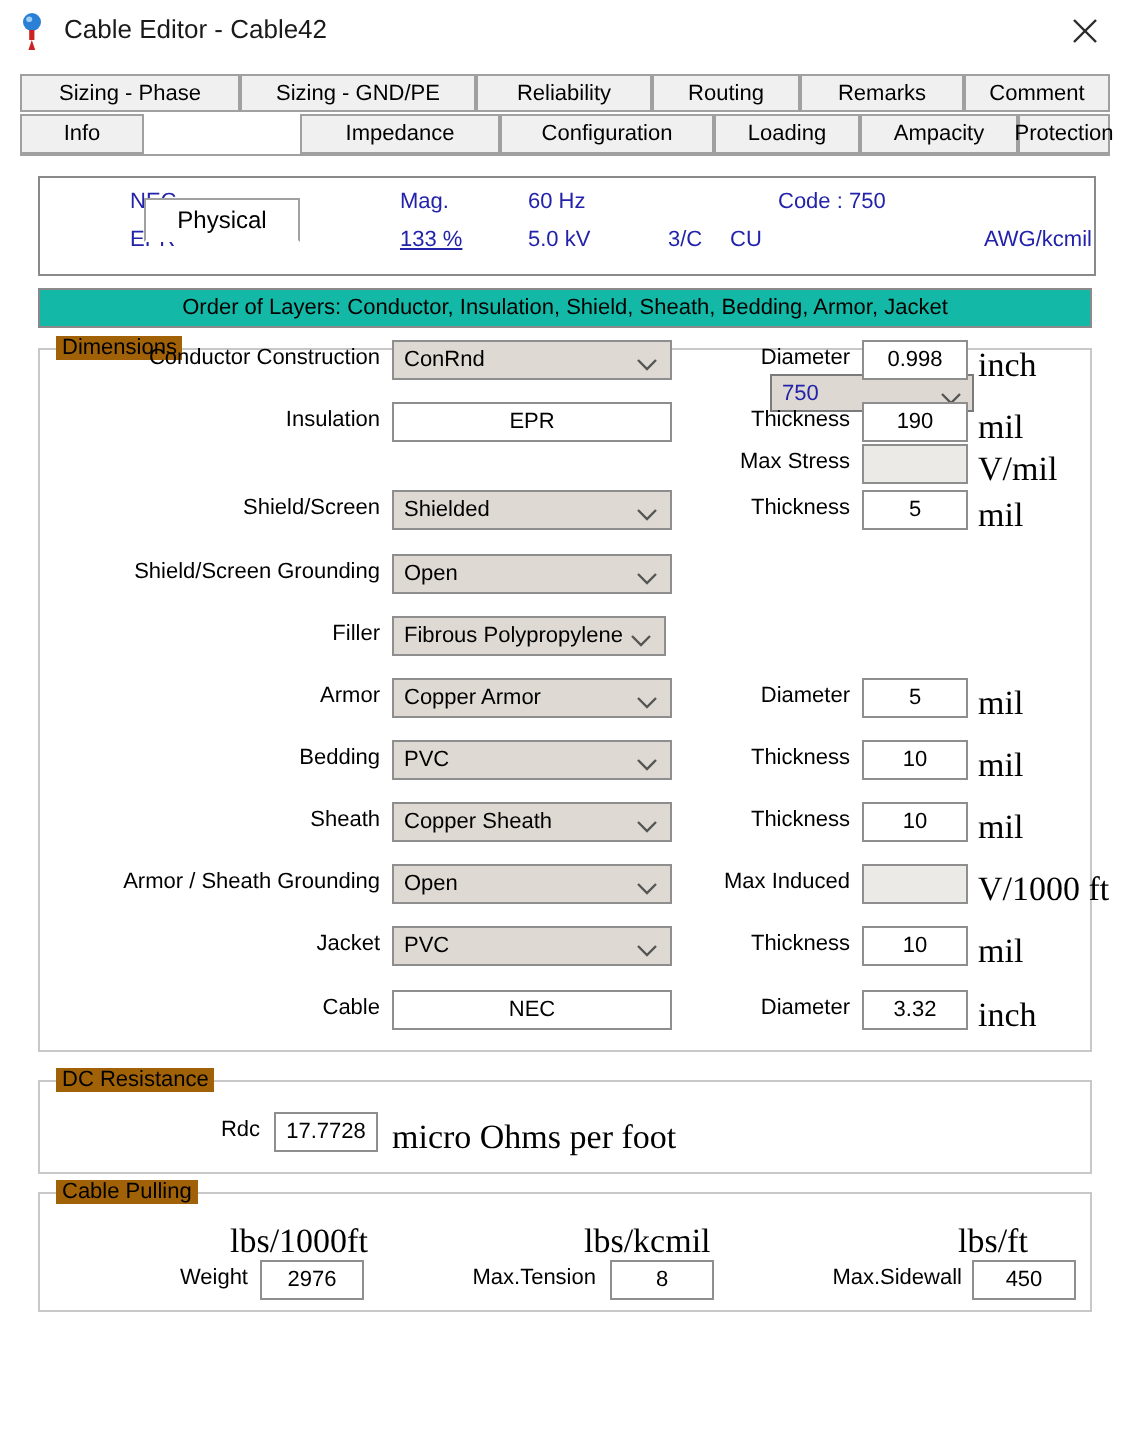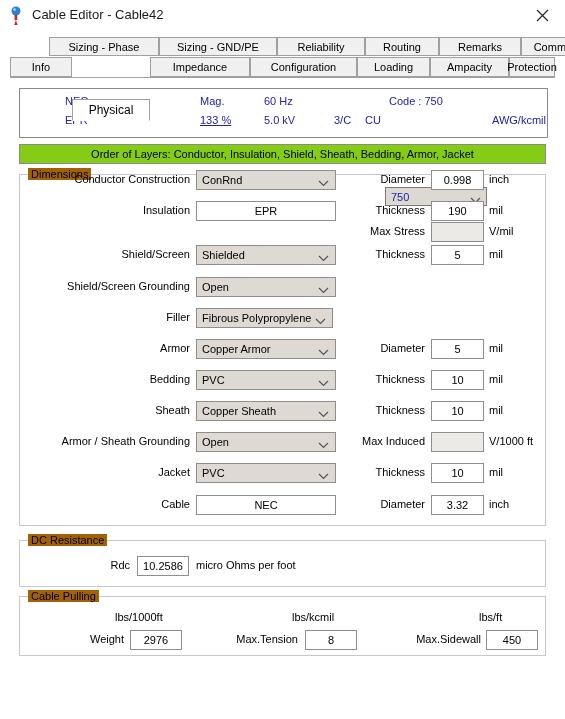--- a/index.html
+++ b/index.html
@@ -21,21 +21,21 @@
   .close-btn svg { display:block; }
 
   
   .tabstrip { position:absolute; left:10px; top:37px; width:545px; height:40px; }
   .tab {
     position:absolute; height:19px; box-sizing:border-box;
     background:#f0f0f0; border:1px solid #a0a0a0;
     display:flex; align-items:center; justify-content:center;
     font-size:11px; color:#000; white-space:nowrap;
   }
-  .tab.row1 { top:0px;margin-left:39px; }
+  .tab.row1 { top:0px; }
   .tab.row2 { top:20px; height:20px; }
   .tab.active {
     background:#ffffff; border-bottom:1px solid #ffffff;
     font-size:12px; z-index:5; top:18px; height:22px;
   }
 
   
   .content { position:absolute; left:10px; top:77px; width:545px; height:632px; background:#fff; border-top:1px solid #a0a0a0; }
 
   
@@ -44,35 +44,35 @@
 
   .code-combo {
     position:absolute; left:375px; top:109px; width:102px; height:19px;
     border:1px solid #7a7a7a; background:#ddd9d2; box-sizing:border-box;
   }
   .code-combo .val { position:absolute; left:5px; top:3px; font-size:11px; color:#2222aa; }
   .code-combo .chev { position:absolute; right:5px; top:6px; }
 
   .orderbar {
     position:absolute; left:9px; top:66px; width:527px; height:20px;
-    border:1px solid #8a8a8a; background:#84cc16; box-sizing:border-box;
+    border:1px solid #8a8a8a; background:#14b8a6; box-sizing:border-box;
     display:flex; align-items:center; justify-content:center;
     font-size:11px; color:#000;
   }
 
   
   .group { position:absolute; border:1px solid #c8c8c8; box-sizing:border-box; }
   .group > .legend {
     position:absolute; top:-7px; left:8px; background:#a16207; padding:0 3px;
     font-size:11px; color:#000; white-space:nowrap;
   }
 
   
   .lbl { position:absolute; font-size:11px; color:#000; text-align:right; white-space:nowrap; }
-  .unit { position:absolute; font-size:11px; color:#000; white-space:nowrap; }
+  .unit { position:absolute; font-size:17px; color:#000; white-space:nowrap;font-family:Liberation Serif, serif; }
 
   .combo {
     position:absolute; height:20px; box-sizing:border-box;
     border:1px solid #8e8e8e; background:#dedad3;
   }
   .combo .val { position:absolute; left:5px; top:3px; font-size:11px; color:#000; white-space:nowrap; }
   .combo .chev { position:absolute; right:6px; top:6px; }
 
   .txt {
     position:absolute; height:20px; box-sizing:border-box;
@@ -314,21 +314,21 @@
       <div class="txt" style="left:411px;top:320px;width:53px;">
           <span>3.32</span>
         </div>
       <span class="unit" style="left:469px;top:323px;">inch</span>
     </div>
 
     <div class="group" style="left:9px;top:462px;width:527px;height:47px;">
       <span class="legend">DC Resistance</span>
       <span class="lbl" style="left:60px;top:18px;width:50px;">Rdc</span>
       <div class="txt" style="left:117px;top:15px;width:52px;">
-          <span>10.2586</span>
+          <span>17.7728</span>
         </div>
       <span class="unit" style="left:176px;top:18px;">micro Ohms per foot</span>
     </div>
 
     <div class="group" style="left:9px;top:518px;width:527px;height:60px;">
       <span class="legend">Cable Pulling</span>
 
       <span class="unit" style="left:95px;top:14px;">lbs/1000ft</span>
       <span class="lbl" style="left:52px;top:36px;width:52px;">Weight</span>
       <div class="txt" style="left:110px;top:33px;width:52px;">

